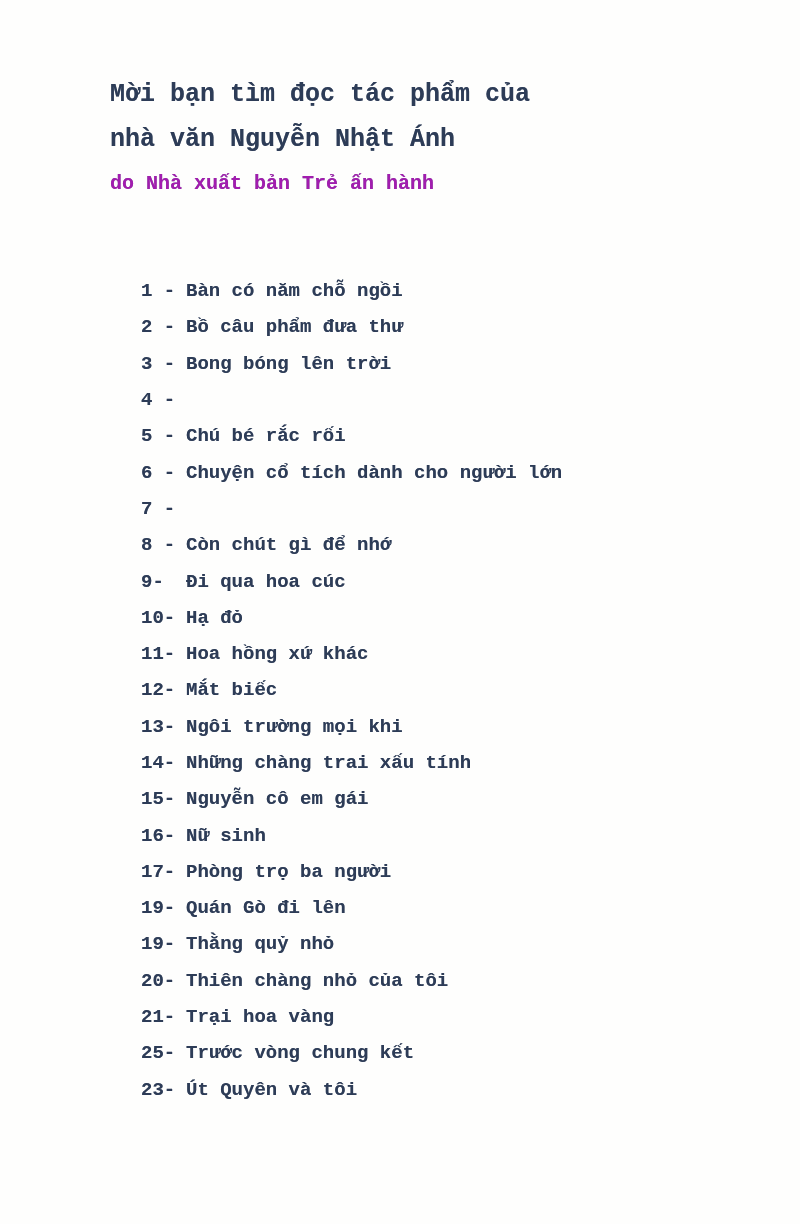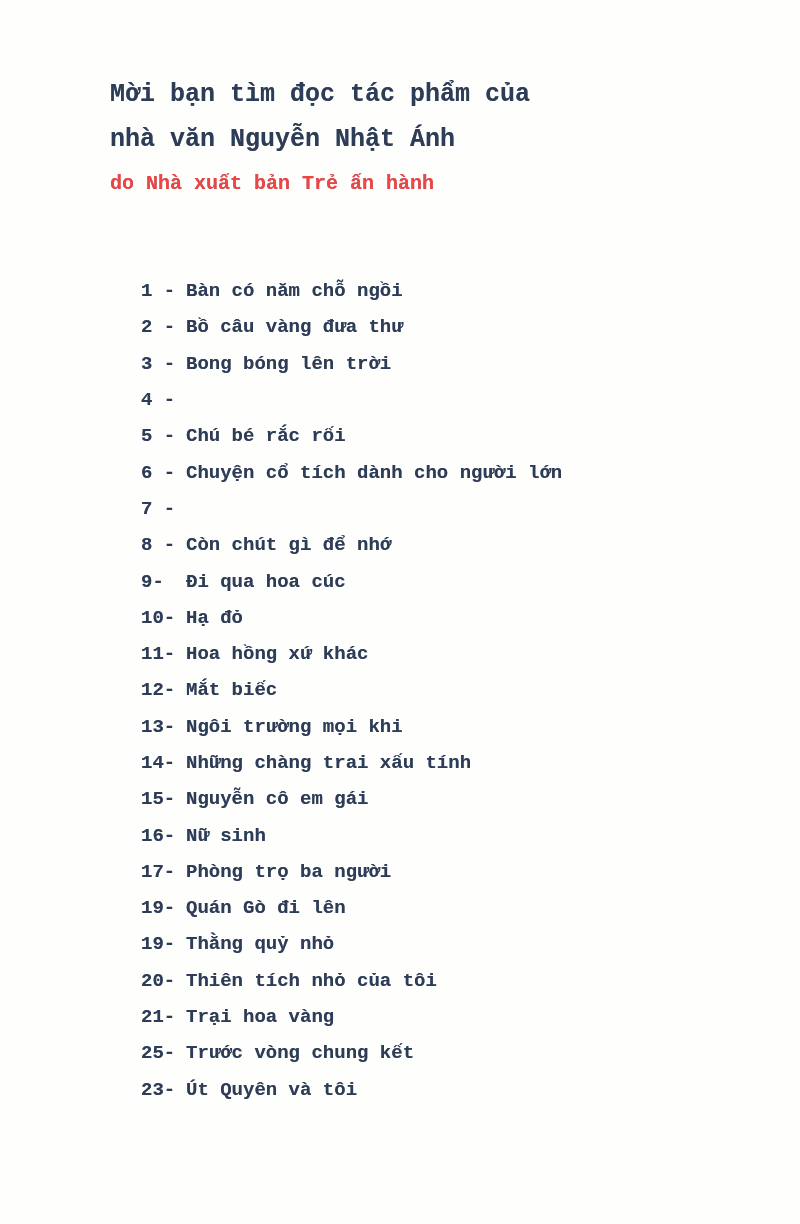--- a/index.html
+++ b/index.html
@@ -28,21 +28,21 @@
   }
   .header-line-main {
     font-size: 25px;
     line-height: 45px;
     letter-spacing: 0px;
   }
   .header-line-sub {
     font-size: 20px;
     line-height: 42px;
     margin-top: 1px;
-    color: #ef4444;
+    color: #a21caf;
   }
   .book-list {
     position: absolute;
     left: 141px;
     top: 273px;
   }
   .book-row {
     display: flex;
     align-items: center;
     height: 36.3px;
@@ -62,37 +62,37 @@
 <div class="page">
 
   <div class="header">
     <div class="scan-text header-line-main">Mời bạn tìm đọc tác phẩm của</div>
     <div class="scan-text header-line-main">nhà văn Nguyễn Nhật Ánh</div>
     <div class="scan-text header-line-sub">do Nhà xuất bản Trẻ ấn hành</div>
   </div>
 
   <div class="book-list" id="book-list">
       <div class="book-row scan-text"><span class="book-num">1 -</span><span class="book-title">Bàn có năm chỗ ngồi</span></div>
-      <div class="book-row scan-text"><span class="book-num">2 -</span><span class="book-title">Bồ câu vàng đưa thư</span></div>
+      <div class="book-row scan-text"><span class="book-num">2 -</span><span class="book-title">Bồ câu phẩm đưa thư</span></div>
       <div class="book-row scan-text"><span class="book-num">3 -</span><span class="book-title">Bong bóng lên trời</span></div>
       <div class="book-row scan-text"><span class="book-num">4 -</span></div>
       <div class="book-row scan-text"><span class="book-num">5 -</span><span class="book-title">Chú bé rắc rối</span></div>
       <div class="book-row scan-text"><span class="book-num">6 -</span><span class="book-title">Chuyện cổ tích dành cho người lớn</span></div>
       <div class="book-row scan-text"><span class="book-num">7 -</span></div>
       <div class="book-row scan-text"><span class="book-num">8 -</span><span class="book-title">Còn chút gì để nhớ</span></div>
       <div class="book-row scan-text"><span class="book-num">9-</span><span class="book-title">Đi qua hoa cúc</span></div>
       <div class="book-row scan-text"><span class="book-num">10-</span><span class="book-title">Hạ đỏ</span></div>
       <div class="book-row scan-text"><span class="book-num">11-</span><span class="book-title">Hoa hồng xứ khác</span></div>
       <div class="book-row scan-text"><span class="book-num">12-</span><span class="book-title">Mắt biếc</span></div>
       <div class="book-row scan-text"><span class="book-num">13-</span><span class="book-title">Ngôi trường mọi khi</span></div>
       <div class="book-row scan-text"><span class="book-num">14-</span><span class="book-title">Những chàng trai xấu tính</span></div>
       <div class="book-row scan-text"><span class="book-num">15-</span><span class="book-title">Nguyễn cô em gái</span></div>
       <div class="book-row scan-text"><span class="book-num">16-</span><span class="book-title">Nữ sinh</span></div>
       <div class="book-row scan-text"><span class="book-num">17-</span><span class="book-title">Phòng trọ ba người</span></div>
       <div class="book-row scan-text"><span class="book-num">19-</span><span class="book-title">Quán Gò đi lên</span></div>
       <div class="book-row scan-text"><span class="book-num">19-</span><span class="book-title">Thằng quỷ nhỏ</span></div>
-      <div class="book-row scan-text"><span class="book-num">20-</span><span class="book-title">Thiên tích nhỏ của tôi</span></div>
+      <div class="book-row scan-text"><span class="book-num">20-</span><span class="book-title">Thiên chàng nhỏ của tôi</span></div>
       <div class="book-row scan-text"><span class="book-num">21-</span><span class="book-title">Trại hoa vàng</span></div>
       <div class="book-row scan-text"><span class="book-num">25-</span><span class="book-title">Trước vòng chung kết</span></div>
       <div class="book-row scan-text"><span class="book-num">23-</span><span class="book-title">Út Quyên và tôi</span></div>
     </div>
 
 </div>
 
 </body></html>

